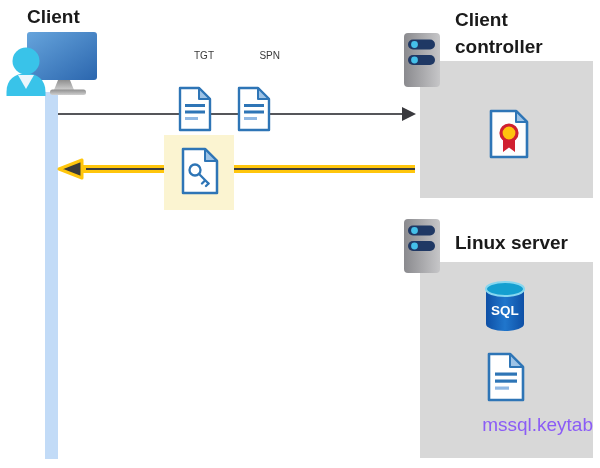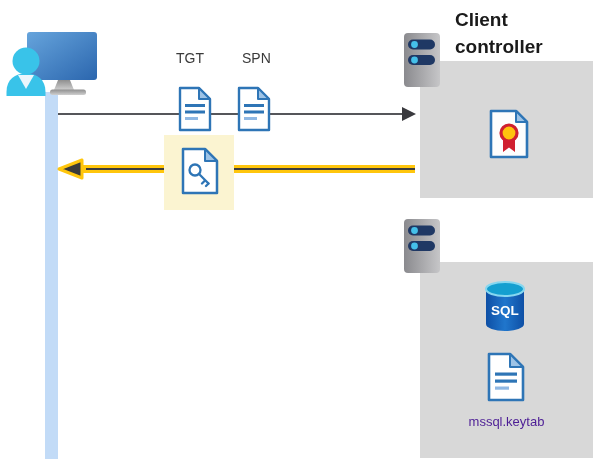--- a/index.html
+++ b/index.html
@@ -2,36 +2,37 @@
 <html><head>
 <meta charset="utf-8">
 <style>
   html,body{margin:0;padding:0;background:#fff;}
   #canvas{
     position:relative;width:600px;height:468px;background:#ffffff;overflow:hidden;
     font-family:"Liberation Sans",sans-serif;
   }
   .abs{position:absolute;}
   .heading{font-size:19px;font-weight:700;color:#1a1a1a;line-height:27px;}
-  .ticket-label{font-size:14px;color:#3a3a3a;text-align:left;}
+  .ticket-label{font-size:10px;color:#3a3a3a;text-align:right;}
   .panel{background:#d8d8d8;}
   .lifeline{background:#c2dbf7;}
   .req-line{background:#55565a;}
   .req-head{width:0;height:0;border-top:7.5px solid transparent;border-bottom:7.5px solid transparent;border-left:14px solid #3a3a3e;}
   .resp-band{background:#ffc60d;}
   .resp-core{background:#3c3c3c;}
   .highlight{background:#fbf4d1;}
-  .keytab-text{font-size:13px;color:#4c1d95;text-align:center;}
+  .keytab-text{font-size:19px;color:#8b5cf6;text-align:right;}
   svg{display:block;}
 </style>
 </head>
 <body>
 
 <div id="canvas">
 
+  <div class="abs heading" style="left:27px;top:3px;">Client</div>
 
   <div class="abs lifeline" style="left:45px;top:92px;width:13px;height:367px;"></div>
 
   <div class="abs req-line" style="left:58px;top:113px;width:346px;height:2px;"></div>
   <div class="abs req-head" style="left:402px;top:106.5px;"></div>
 
   <div class="abs resp-band" style="left:74px;top:165px;width:341px;height:8px;"></div>
   <div class="abs resp-core" style="left:86px;top:167.8px;width:329px;height:2.5px;"></div>
   <svg class="abs" style="left:56px;top:158px;" width="29" height="22" viewBox="0 0 29 22">
     <polygon points="3,11 26,2 26,20" fill="#3a3a3a" stroke="#ffc60d" stroke-width="3" stroke-linejoin="round"></polygon>
@@ -101,20 +102,21 @@
     <circle cx="11.5" cy="28" r="3.4" fill="#45c0e9"></circle>
   </svg>
 
   <svg class="abs" style="left:489px;top:109px;" width="40" height="50" viewBox="0 0 40 50">
     <polygon points="2,2 27,2 38,13 38,48 2,48" fill="#fdfdfd" stroke="#2e75b6" stroke-width="2.6" stroke-linejoin="round"></polygon>
     <polygon points="27,2 27,13 38,13" fill="#9dc3e6" stroke="#2e75b6" stroke-width="2" stroke-linejoin="round"></polygon>
     <path d="M14,28 L14,43 L20,38.5 L26,43 L26,28 Z" fill="#d01f2f"></path>
     <circle cx="20" cy="24" r="8" fill="#ffc20e" stroke="#d01f2f" stroke-width="3.2"></circle>
   </svg>
 
+  <div class="abs heading" style="left:455px;top:229px;width:140px;">Linux server</div>
   <div class="abs panel" style="left:420px;top:262px;width:173px;height:196px;"></div>
   <svg class="abs" style="left:403px;top:218px;" width="38" height="56" viewBox="0 0 38 56">
     <defs>
       <linearGradient id="gSrv2" x1="0" y1="0" x2="1" y2="0">
         <stop offset="0" stop-color="#8a8a8e"></stop>
           <stop offset="1" stop-color="#c6c6c8"></stop>
       </linearGradient>
     </defs>
     <rect x="1" y="1" width="36" height="54" rx="4" fill="url(#gSrv2)"></rect>
     <rect x="5" y="7.5" width="27" height="10" rx="5" fill="#1f3864"></rect>

